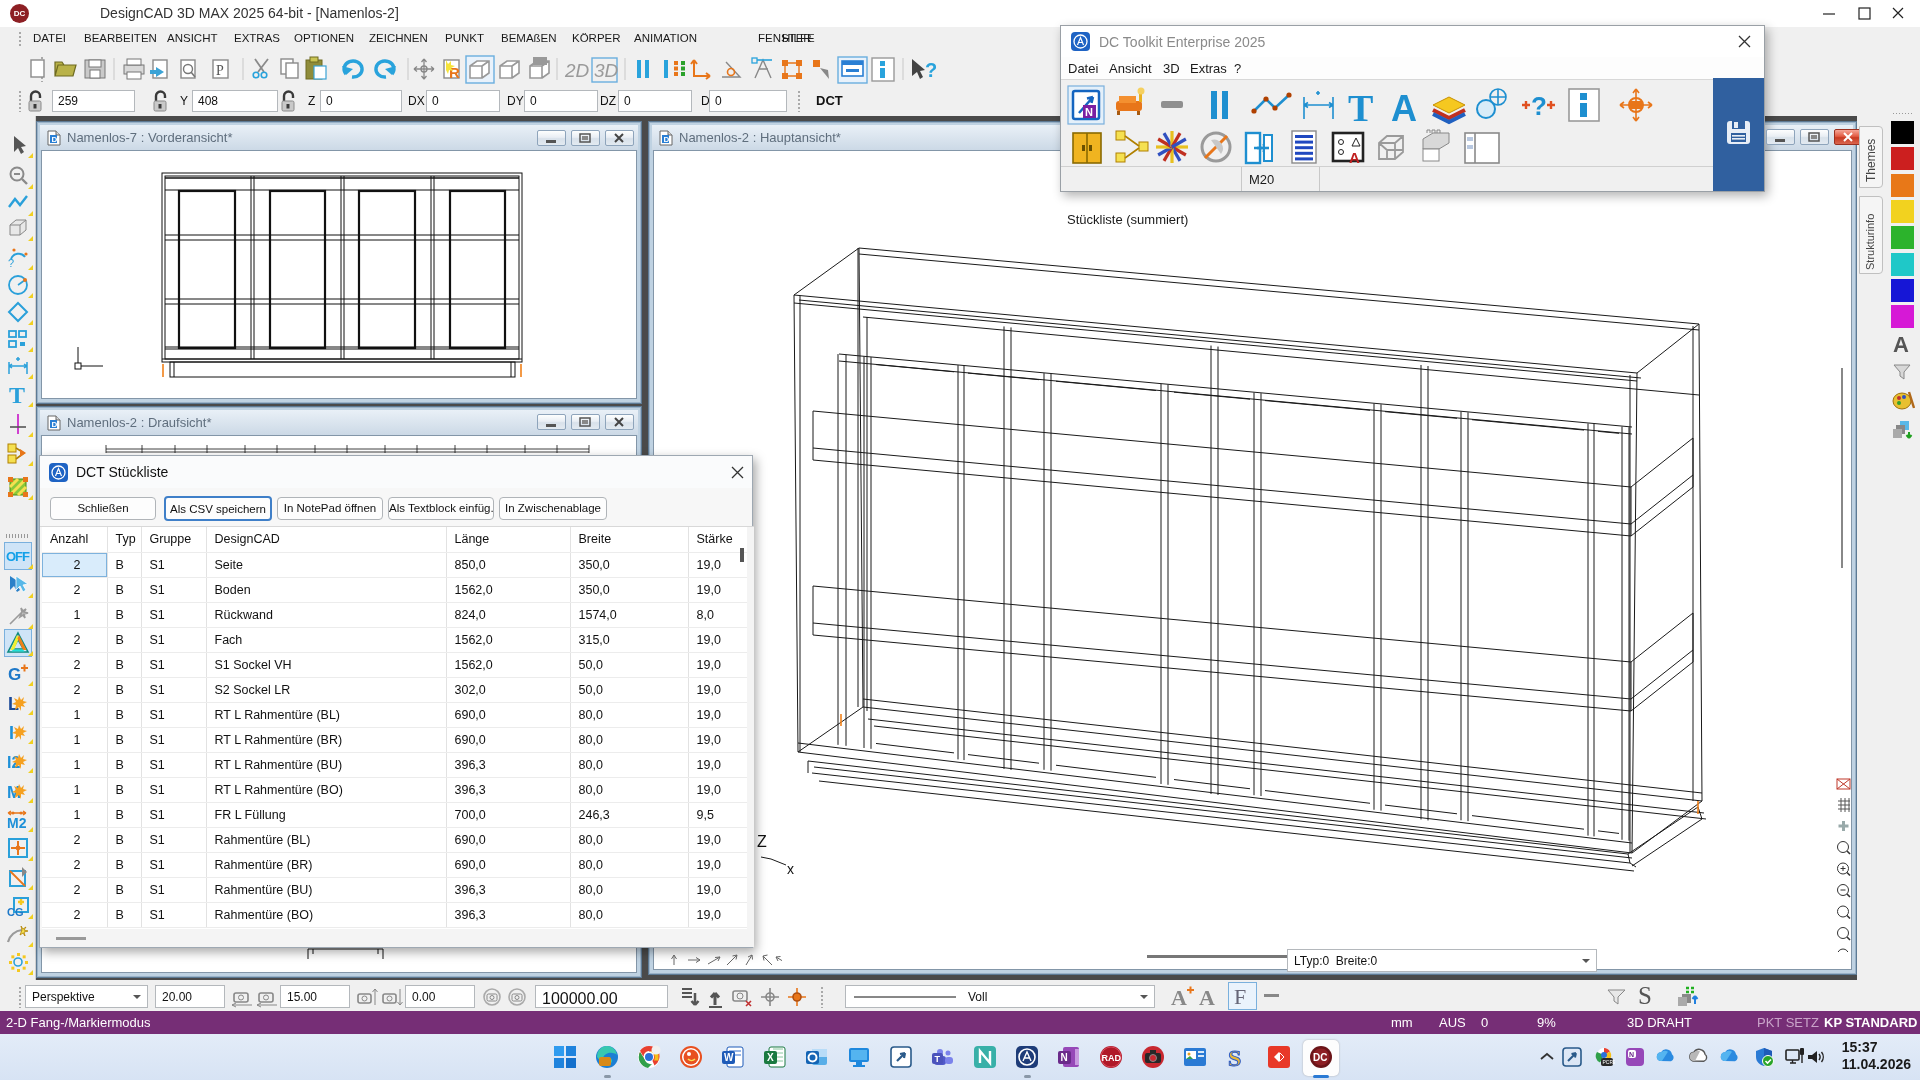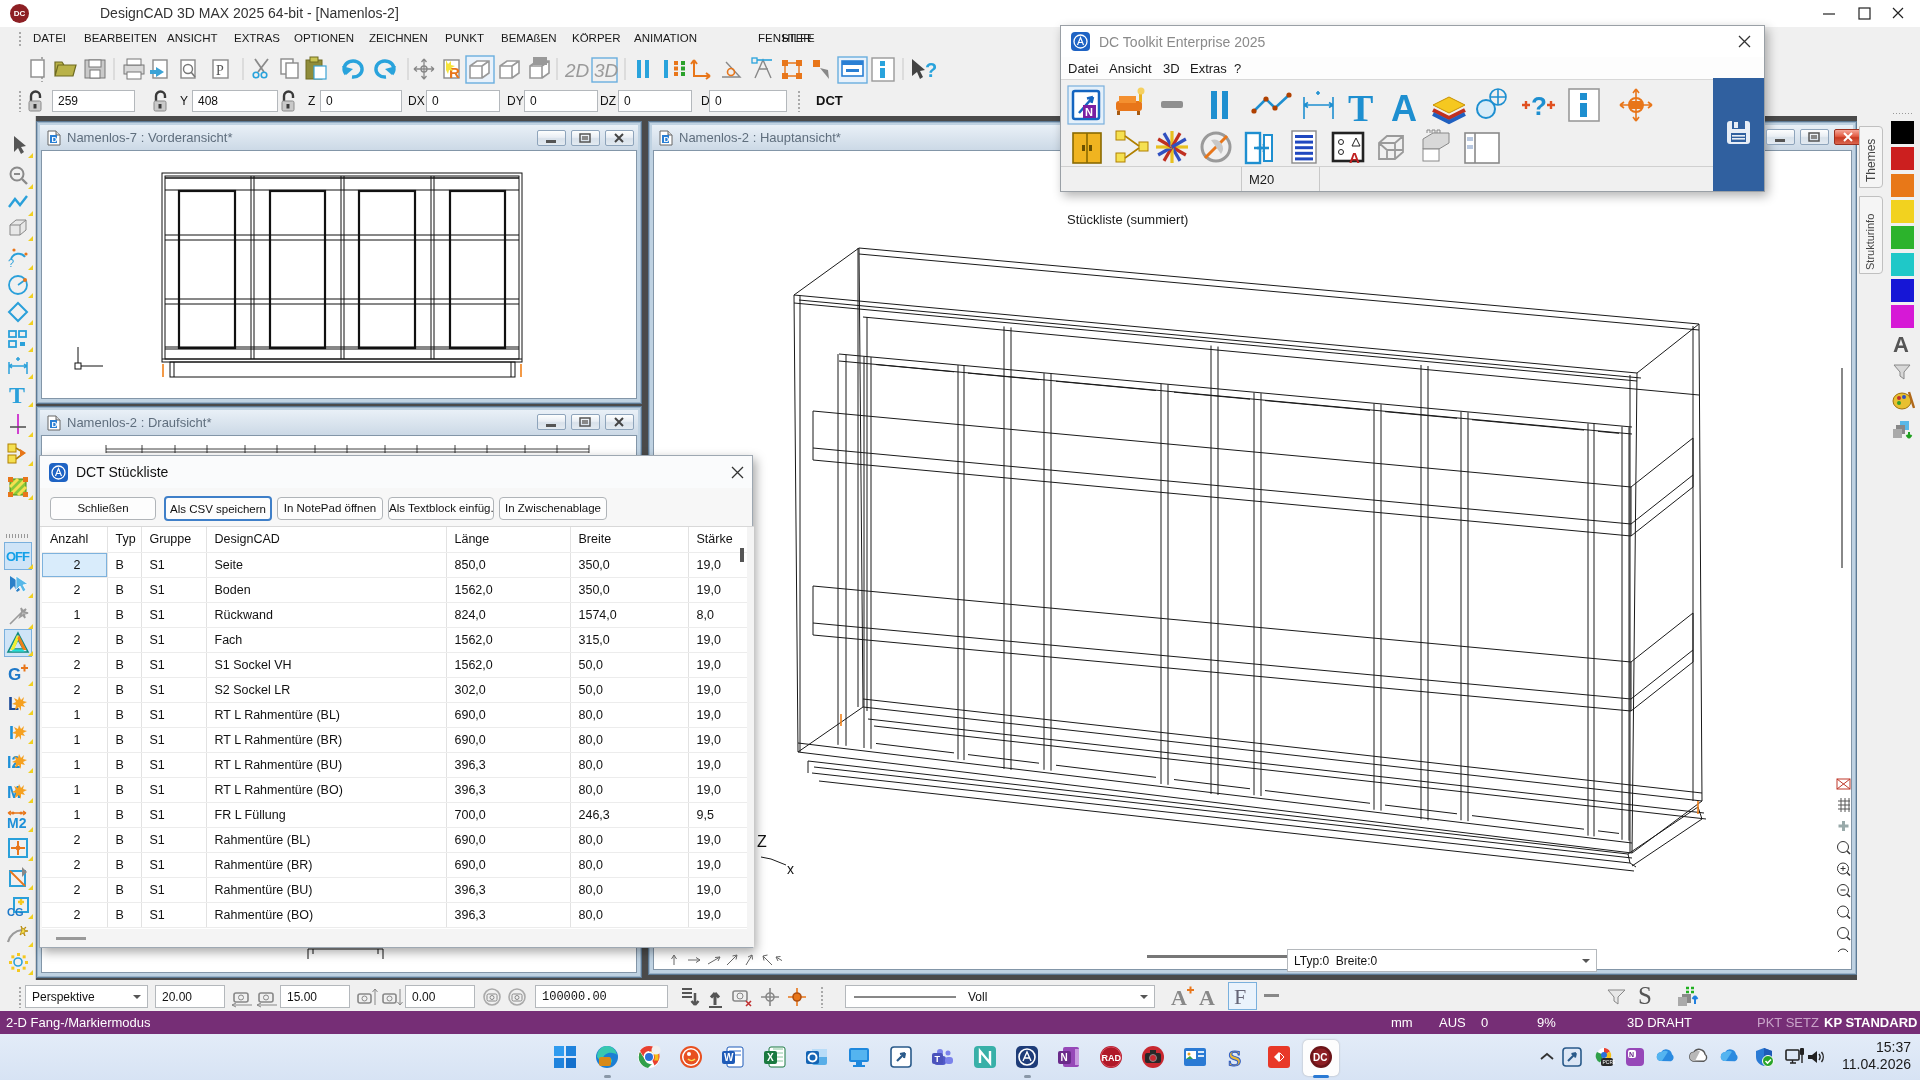--- a/index.html
+++ b/index.html
@@ -695,21 +695,21 @@
 <div class="abs" style="left:1391px;top:1015px;font-size:13px;color:#fff;">mm</div>
 <div class="abs" style="left:1439px;top:1015px;font-size:13px;color:#fff;">AUS</div>
 <div class="abs" style="left:1481px;top:1015px;font-size:13px;color:#fff;">0</div>
 <div class="abs" style="left:1537px;top:1015px;font-size:13px;color:#fff;">9%</div>
 <div class="abs" style="left:1627px;top:1015px;font-size:13px;color:#fff;">3D DRAHT</div>
 <div class="abs" style="left:1757px;top:1015px;font-size:13px;color:#c9a4c9;">PKT SETZ</div>
 <div class="abs" style="left:1824px;top:1015px;font-size:13px;color:#fff;font-weight:bold;white-space:nowrap;">KP STANDARD</div>
 
 <div class="abs" id="taskbar"></div>
 <div class="abs" id="task-icons"></div>
-<div class="abs" style="right:9px;top:1039px;font-size:14px;color:#1a1a1a;text-align:right;line-height:17px;">15:37<br>11.04.2026</div>
+<div class="abs" style="right:9px;top:1039px;font-size:14px;color:#1a1a1a;text-align:left;line-height:17px;font-weight:bold;">15:37<br>11.04.2026</div>
 
 <div class="abs" style="left: 537px; top: 130px; width: 100px; height: 18px;">
     <div class="abs" style="position: absolute; top: 0px; width: 29px; height: 16px; background: linear-gradient(rgb(253, 254, 254), rgb(233, 238, 244) 45%, rgb(216, 225, 234) 55%, rgb(227, 234, 241)); border: 1px solid rgb(142, 164, 187); border-radius: 2px; left: 0px;"><svg width="27" height="14">
         <rect x="8" y="9" width="10" height="3" fill="#555"></rect>
       </svg></div>
     <div class="abs" style="position: absolute; top: 0px; width: 29px; height: 16px; background: linear-gradient(rgb(253, 254, 254), rgb(233, 238, 244) 45%, rgb(216, 225, 234) 55%, rgb(227, 234, 241)); border: 1px solid rgb(142, 164, 187); border-radius: 2px; left: 34px;"><svg width="27" height="14">
         <rect x="8" y="3" width="10" height="8" fill="none" stroke="#555" stroke-width="1.5"></rect>
         <rect x="10" y="5" width="6" height="4" fill="#888"></rect>
       </svg></div>
     <div class="abs" style="position: absolute; top: 0px; width: 29px; height: 16px; background: linear-gradient(rgb(253, 254, 254), rgb(233, 238, 244) 45%, rgb(216, 225, 234) 55%, rgb(227, 234, 241)); border: 1px solid rgb(142, 164, 187); border-radius: 2px; left: 68px;"><svg width="27" height="14">
@@ -1020,21 +1020,21 @@
       <path d="M18 20 v-6 M18 14 l-2.5 3 M18 14 l2.5 3" stroke="#20a020" stroke-width="2" fill="none" transform="rotate(180 18 17)"></path>
     </svg></div>
 <div class="abs" style="left: 18px; top: 986px; width: 5px; height: 22px; background-image: radial-gradient(circle, rgb(169, 169, 169) 1px, transparent 1.2px); background-size: 4px 4px;"></div>
 <div class="abs" style="left: 25px; top: 985px; width: 123px; height: 23px; background: rgb(255, 255, 255); border: 1px solid rgb(180, 184, 188); font-size: 12px; color: rgb(17, 17, 17);">
     <div style="position:absolute;left:6px;top:4px;">Perspektive</div>
     <div style="position:absolute;right:6px;top:9px;width:0;height:0;border:4px solid transparent;border-top-color:#555;"></div>
   </div>
 <div class="abs" style="left: 155px; top: 985px; width: 70px; height: 23px; background: rgb(255, 255, 255); border: 1px solid rgb(180, 184, 188); font-size: 12px; color: rgb(17, 17, 17); padding: 4px 0px 0px 6px;">20.00</div>
 <div class="abs" style="left: 280px; top: 985px; width: 70px; height: 23px; background: rgb(255, 255, 255); border: 1px solid rgb(180, 184, 188); font-size: 12px; color: rgb(17, 17, 17); padding: 4px 0px 0px 6px;">15.00</div>
 <div class="abs" style="left: 405px; top: 985px; width: 70px; height: 23px; background: rgb(255, 255, 255); border: 1px solid rgb(180, 184, 188); font-size: 12px; color: rgb(17, 17, 17); padding: 4px 0px 0px 6px;">0.00</div>
-<div class="abs" style="left: 535px; top: 985px; width: 133px; height: 23px; background: rgb(255, 255, 255); border: 1px solid rgb(180, 184, 188); font-size: 12px; color: rgb(17, 17, 17); padding: 4px 0px 0px 6px; font-family: Liberation Mono, monospace;">100000.00</div>
+<div class="abs" style="left: 535px; top: 985px; width: 133px; height: 23px; background: rgb(255, 255, 255); border: 1px solid rgb(180, 184, 188); font-size: 16px; color: rgb(17, 17, 17); padding: 4px 0px 0px 6px;">100000.00</div>
 <div class="abs" style="left: 230px; top: 985px; width: 24px; height: 24px;"><svg width="24" height="24" viewBox="0 0 24 24">
       <rect x="4" y="8" width="14" height="9" rx="2" fill="none" stroke="#888" stroke-width="1.6"></rect>
       <circle cx="11" cy="12.5" r="2.5" fill="none" stroke="#888"></circle>
       <path d="M2 20 h20 M2 20 l4 -2 M2 20 l4 2" stroke="#888" fill="none"></path>
     </svg></div>
 <div class="abs" style="left: 255px; top: 985px; width: 24px; height: 24px;"><svg width="24" height="24" viewBox="0 0 24 24">
       <rect x="4" y="8" width="14" height="9" rx="2" fill="none" stroke="#888" stroke-width="1.6"></rect>
       <circle cx="11" cy="12.5" r="2.5" fill="none" stroke="#888"></circle>
       <path d="M2 20 h20 M2 20 l4 -2 M2 20 l4 2" stroke="#888" fill="none"></path>
     </svg></div>

